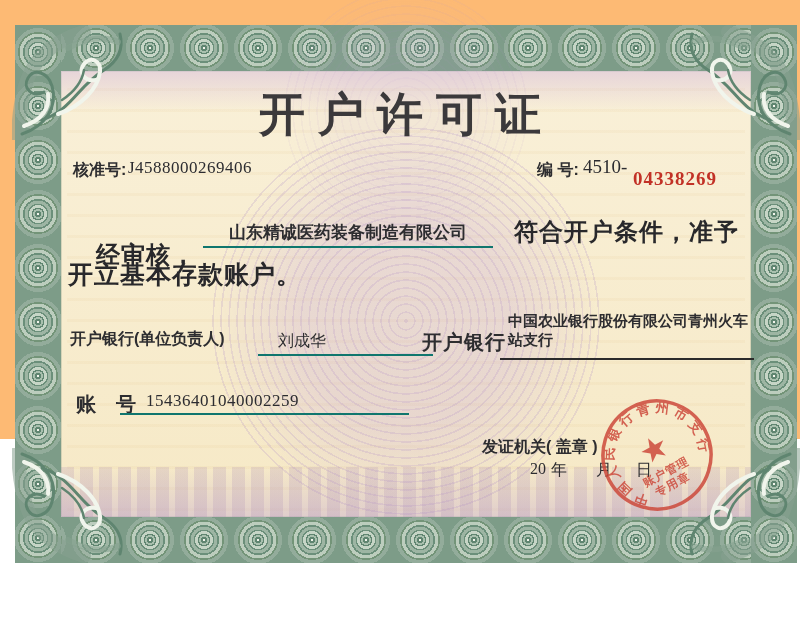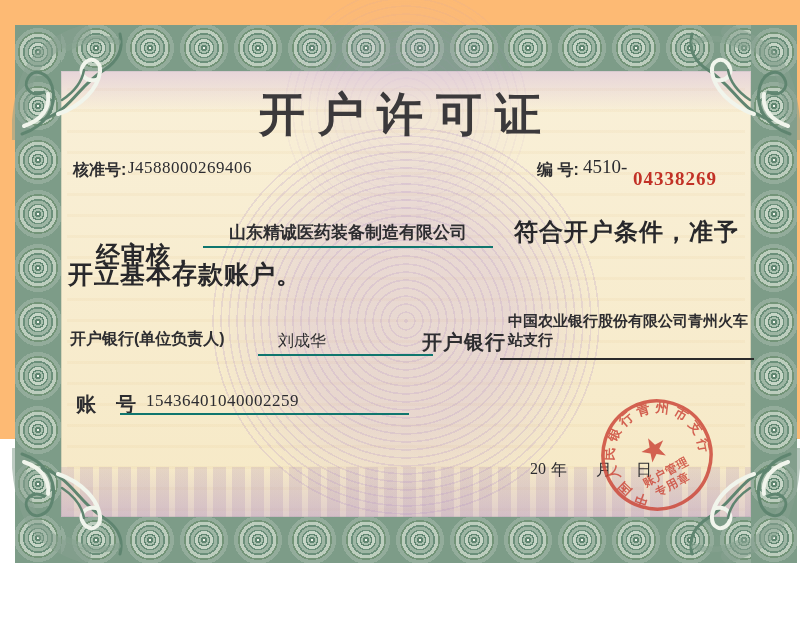--- a/index.html
+++ b/index.html
@@ -181,20 +181,21 @@
     <span class="abs big body-line2">开立基本存款账户。</span>
 
     <span class="abs lbl legal-label">开户银行(单位负责人)</span>
     <span class="abs fill-line legal-field">刘成华</span>
     <span class="abs lbl bank-label">开户银行</span>
     <span class="abs bank-field">中国农业银行股份有限公司青州火车站支行</span>
 
     <span class="abs lbl account-label">账　号</span>
     <span class="abs fill-line num account-field">15436401040002259</span>
 
+    <span class="abs lbl issuer-label">发证机关( 盖章 )</span>
     <div class="abs date-row">
       <span class="num">20</span>
       <span class="date-gap-s"></span>
       <span>年</span>
       <span class="date-gap"></span>
       <span>月</span>
       <span class="date-gap2"></span>
       <span>日</span>
     </div>
 

